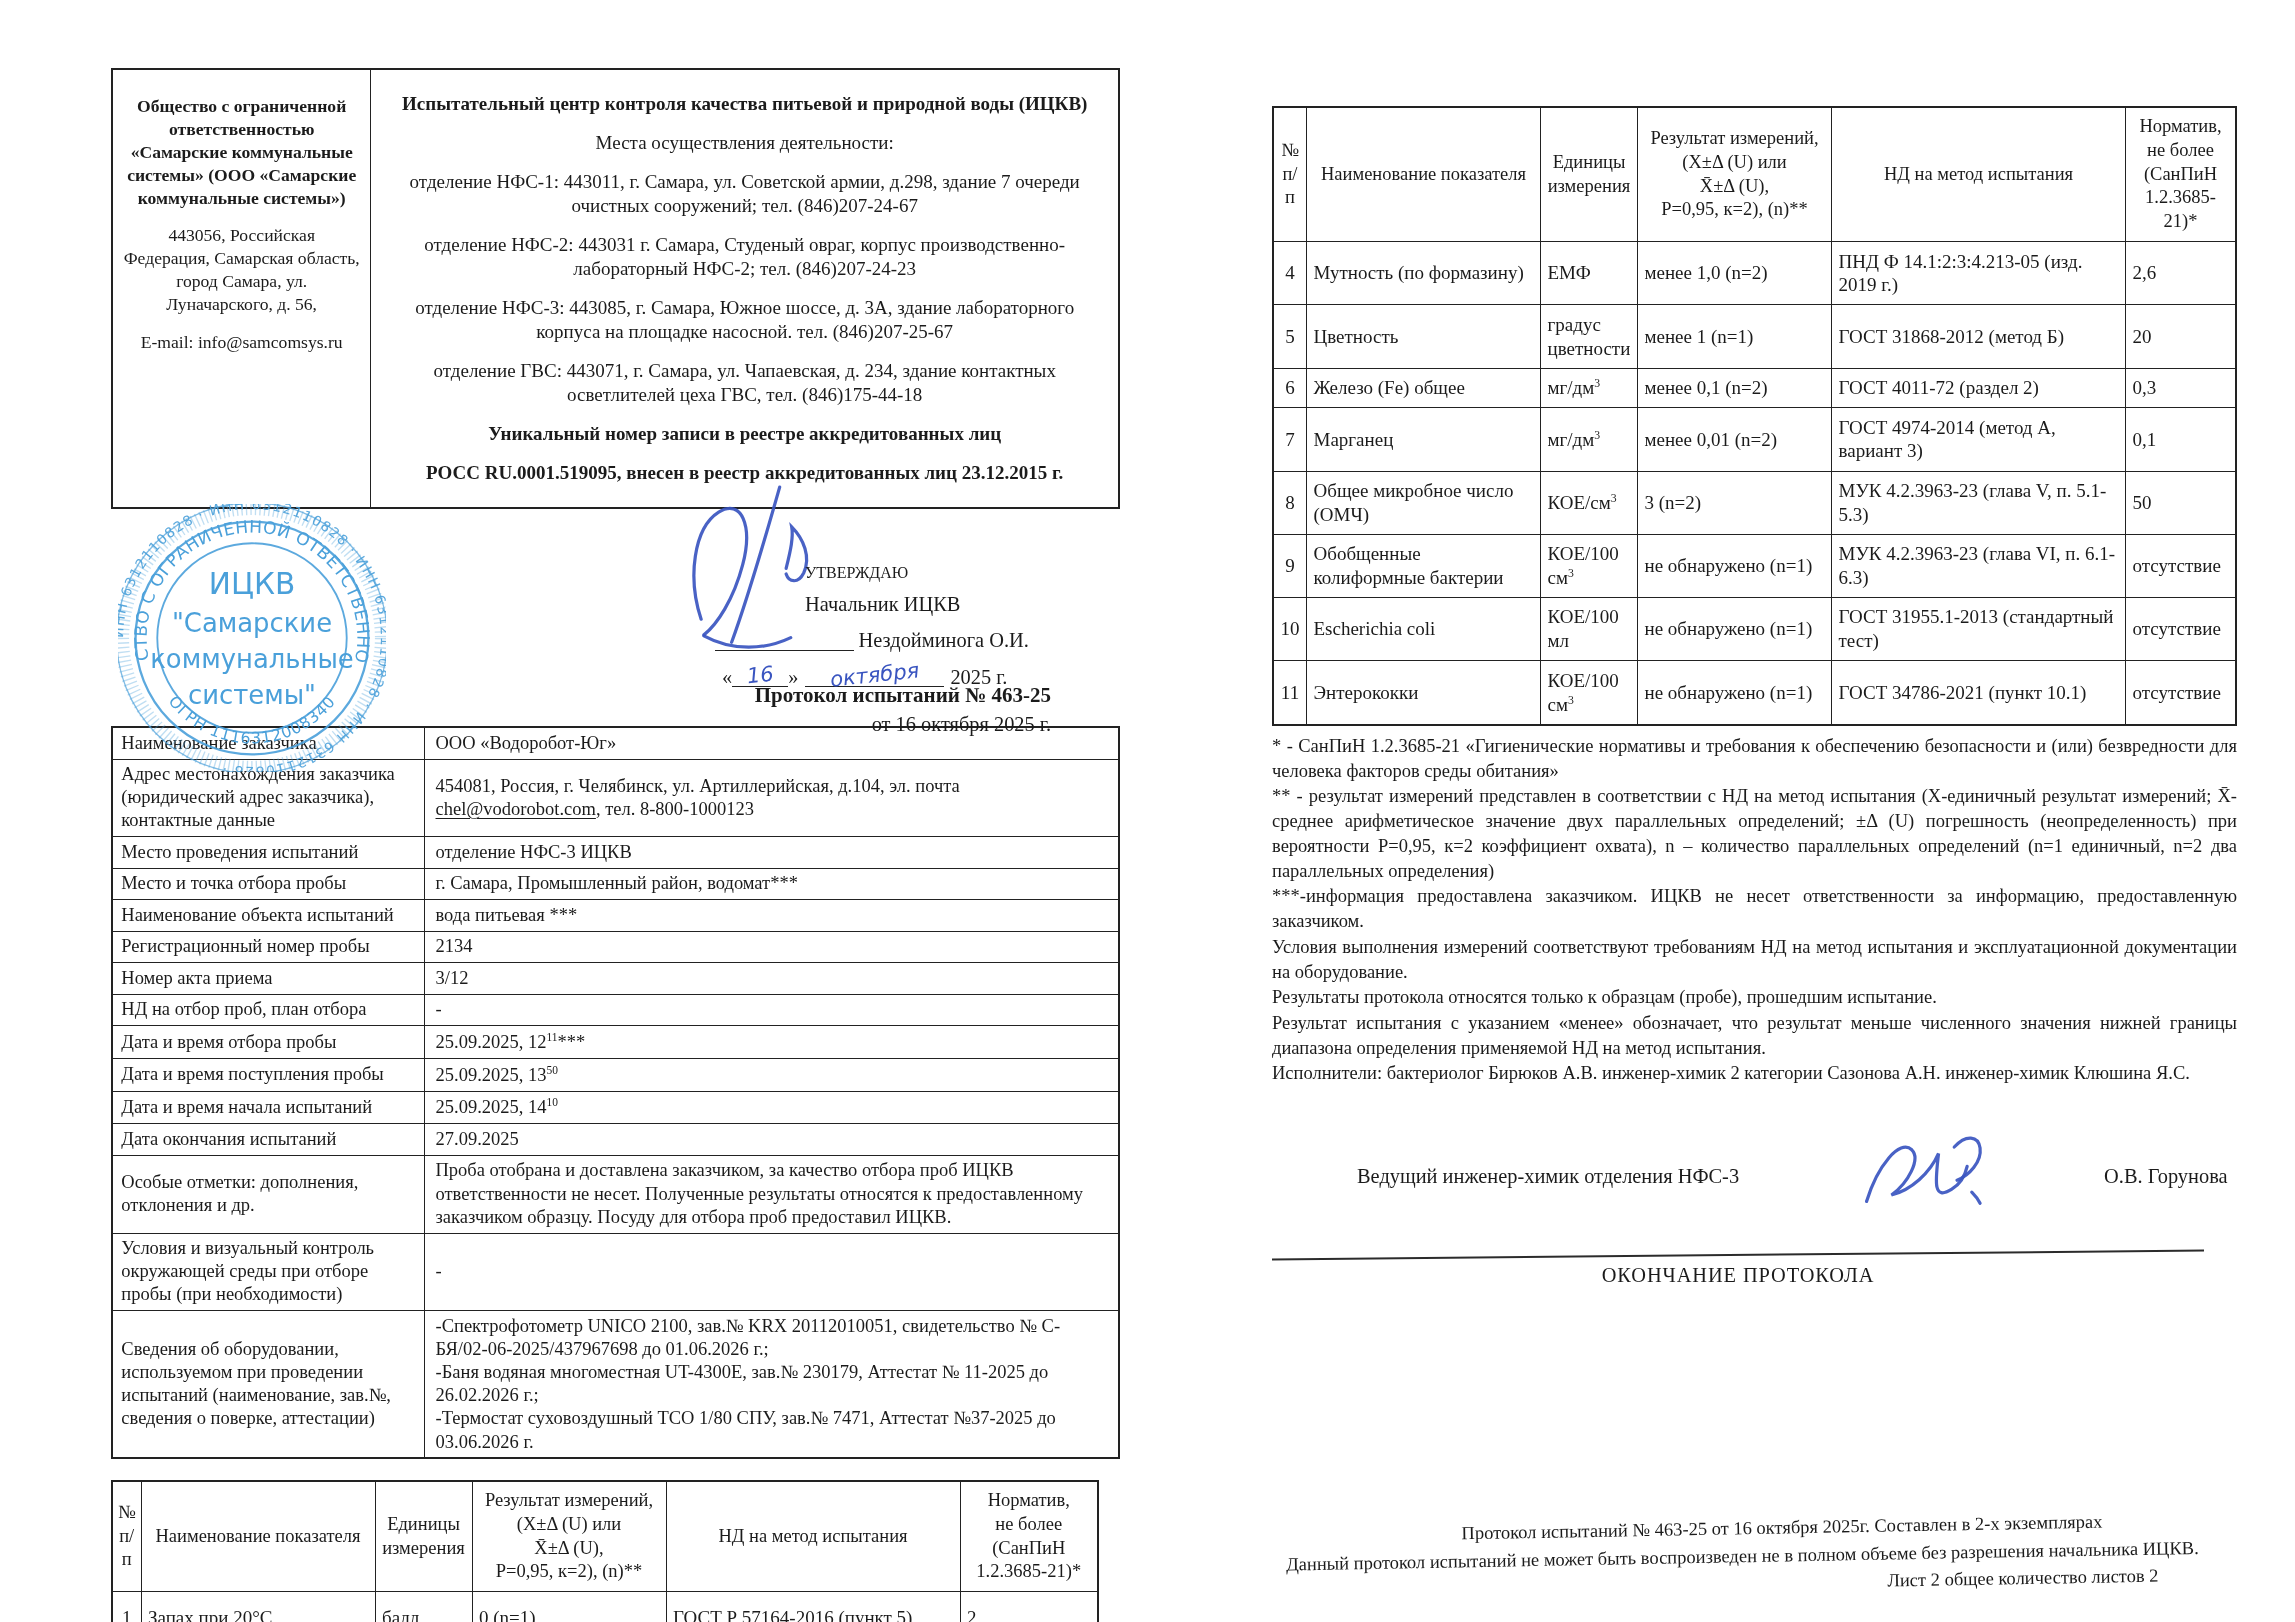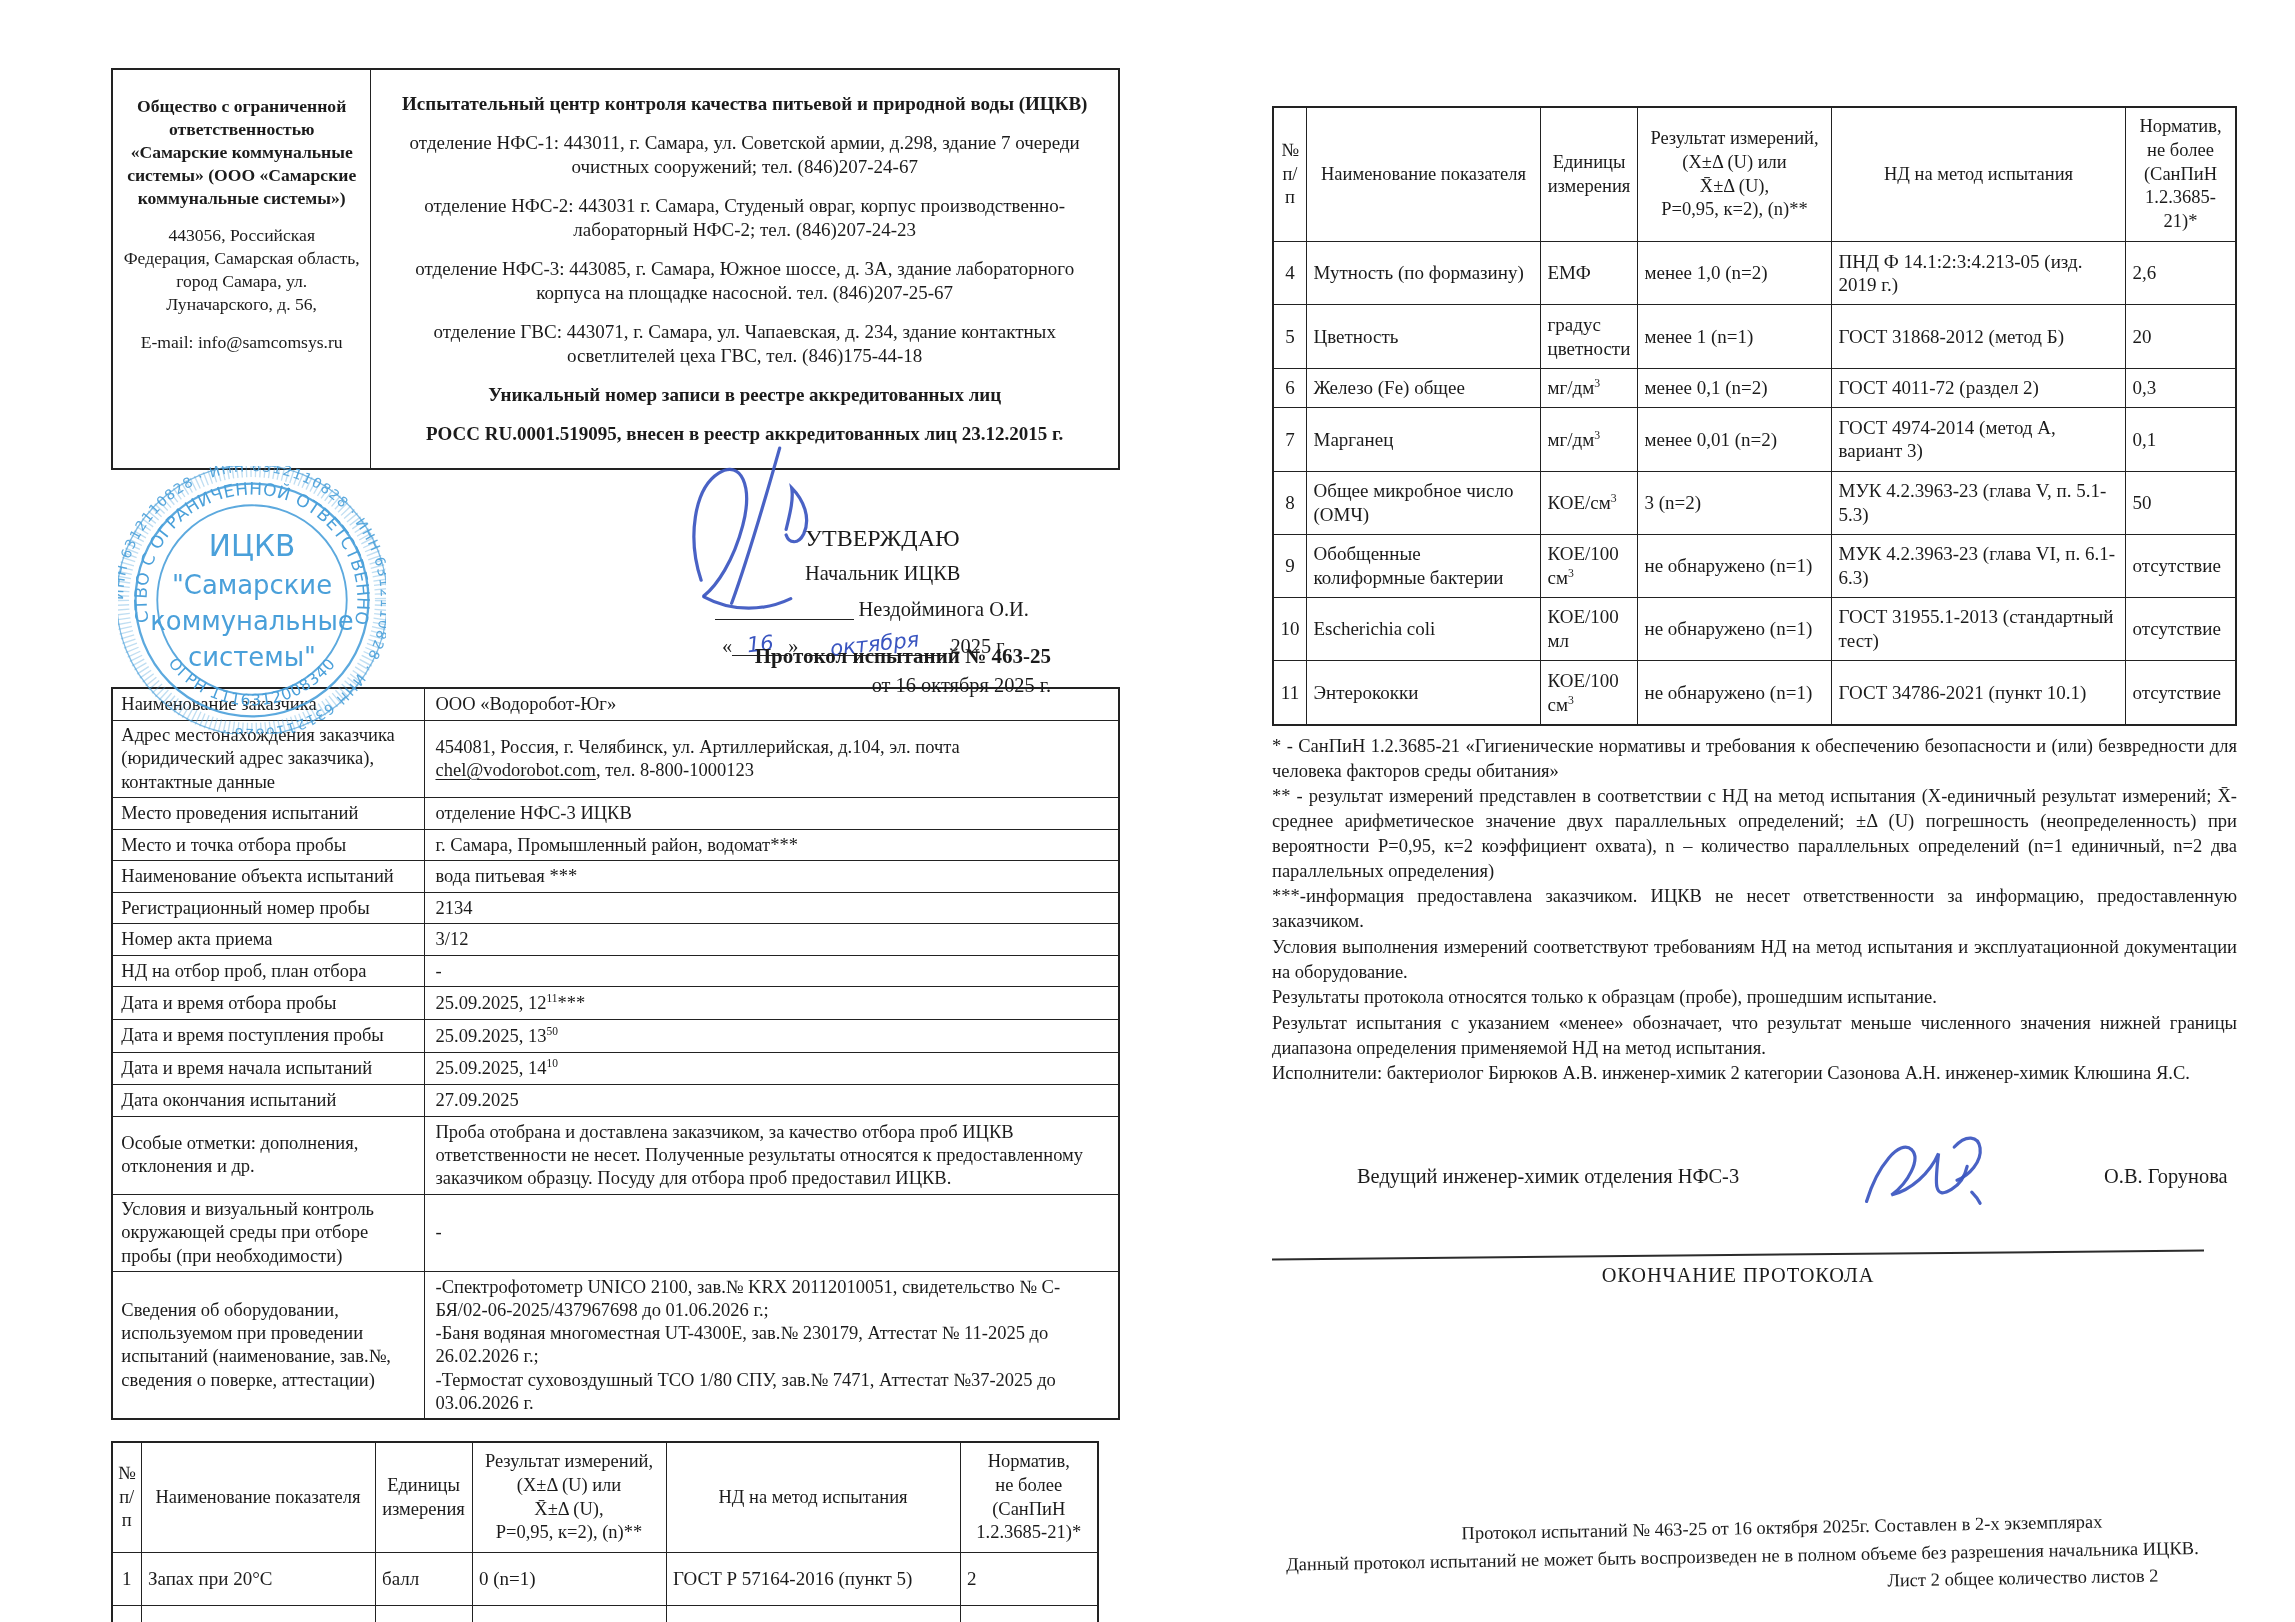--- a/index.html
+++ b/index.html
@@ -17,21 +17,21 @@
   .hline{margin:15px 0;}
   .b{font-weight:bold;}
 
   
   .mid{position:relative;height:217px;}
   .stamp{position:absolute;left:6.5px;top:-4.6px;color:#4aa0da;}
   .stamp text{font-family:"DejaVu Sans",sans-serif;fill:currentColor;}
   .sig1{position:absolute;left:576px;top:-33px;}
   .sigpath{fill:none;stroke:#3a55c0;stroke-width:7;stroke-linecap:round;opacity:.92;}
   .approval{position:absolute;left:694px;top:56px;font-size:20.4px;line-height:1.0;}
-  .ap1{font-size:24px;margin-bottom:13px;}
+  .ap1{font-size:16px;margin-bottom:13px;}
   .ap2{margin-bottom:15.7px;}
   .ap3{margin-left:-90px;margin-bottom:14px;white-space:nowrap;}
   .blankline{display:inline-block;width:139px;border-bottom:1.9px solid #222;height:18.5px;vertical-align:bottom;margin-right:4.6px;}
   .dline{display:inline-block;border-bottom:1.9px solid #222;text-align:center;vertical-align:bottom;}
   .dline.d1{width:56px;}
   .dline.d2{width:139px;margin:0 6.5px;}
   .hand{display:inline-block;font-family:"DejaVu Sans",sans-serif;font-style:italic;
         color:#3a55c0;transform:rotate(-6deg);font-size:21px;}
   .ap4{margin-left:-83px;white-space:nowrap;}
   .title-block{position:absolute;left:0;right:0;top:174px;text-align:right;padding-right:69px;}
@@ -79,20 +79,21 @@
   <section class="page page1">
 
     <div class="hdr">
       <div class="org">
           <div class="hline b">Общество с ограниченной ответственностью «Самарские коммунальные системы» (ООО «Самарские коммунальные системы»)</div>
           <div class="hline">443056, Российская Федерация, Самарская область, город Самара, ул. Луначарского, д. 56,</div>
           <div class="hline">E-mail: info@samcomsys.ru</div>
         </div>
       <div class="center">
           <div class="hline b">Испытательный центр контроля качества питьевой и природной воды (ИЦКВ)</div>
+          <div class="hline">Места осуществления деятельности:</div>
           <div class="hline">отделение НФС-1: 443011, г. Самара, ул. Советской армии, д.298, здание 7 очереди очистных сооружений; тел. (846)207-24-67</div>
           <div class="hline">отделение НФС-2: 443031 г. Самара, Студеный овраг, корпус производственно-лабораторный НФС-2; тел. (846)207-24-23</div>
           <div class="hline">отделение НФС-3: 443085, г. Самара, Южное шоссе, д. 3А, здание лабораторного корпуса на площадке насосной. тел. (846)207-25-67</div>
           <div class="hline">отделение ГВС: 443071, г. Самара, ул. Чапаевская, д. 234, здание контактных осветлителей цеха ГВС, тел.  (846)175-44-18</div>
           <div class="hline b">Уникальный номер записи в реестре аккредитованных лиц</div>
           <div class="hline b">РОСС RU.0001.519095,  внесен в реестр аккредитованных лиц 23.12.2015 г.</div>
         </div>
     </div>
 
     <div class="mid">

